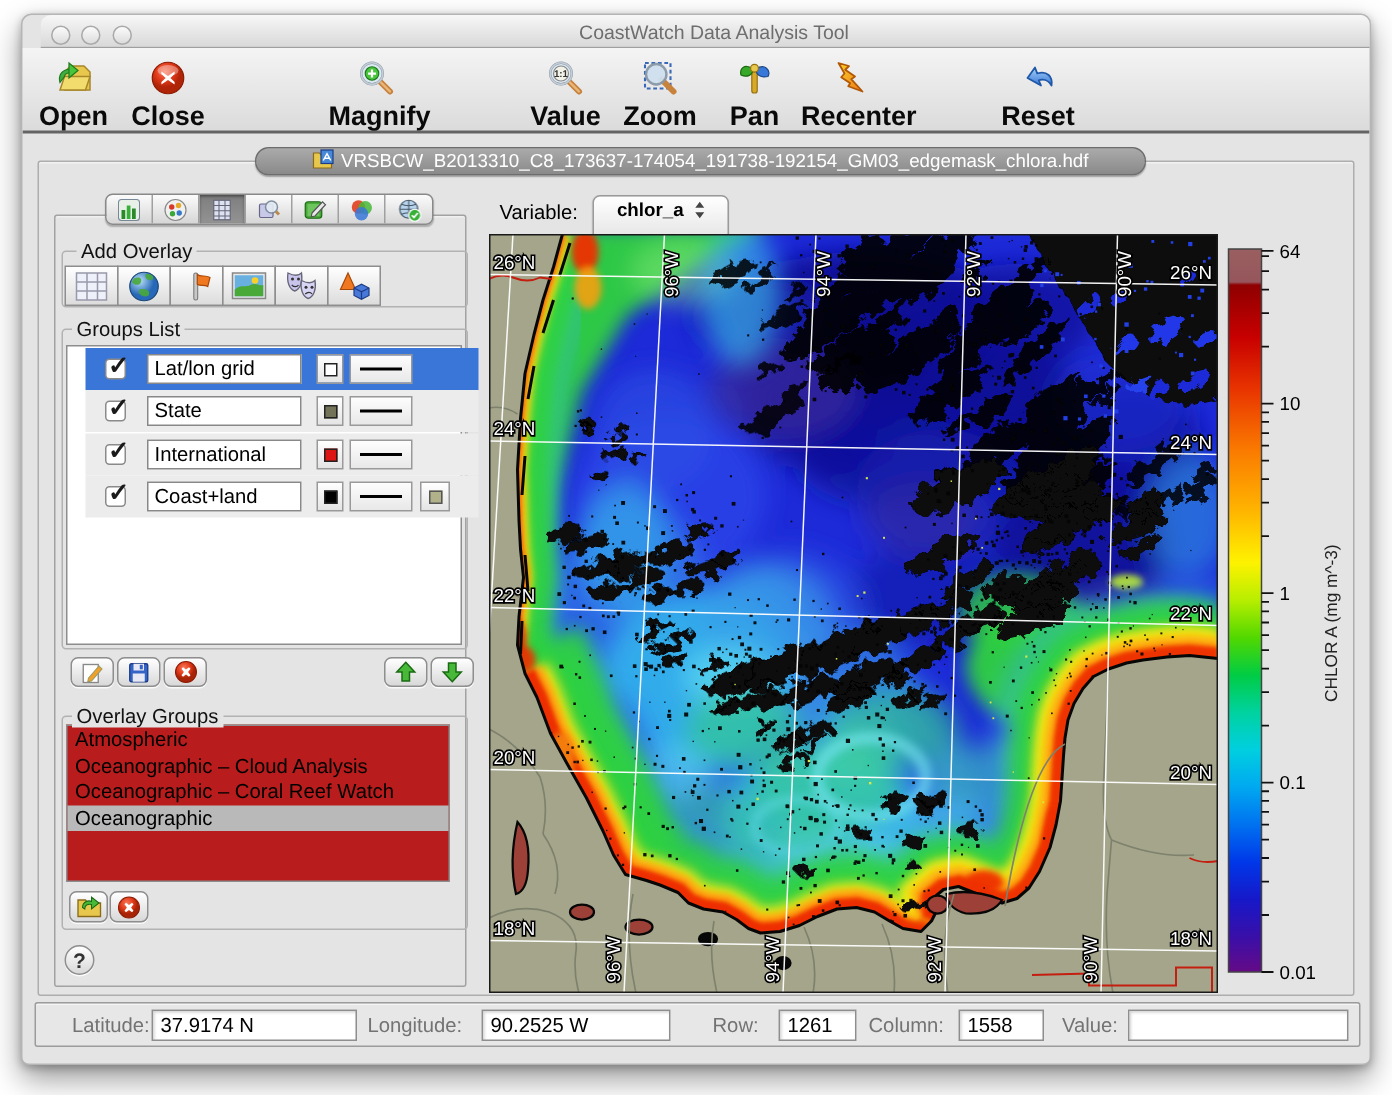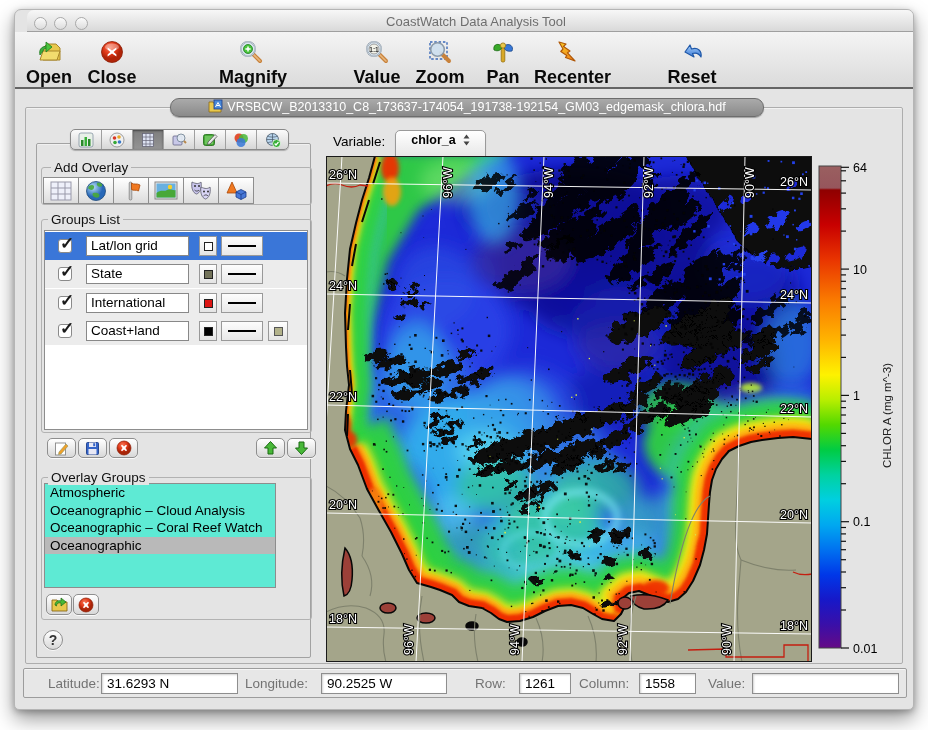--- a/index.html
+++ b/index.html
@@ -28,36 +28,36 @@
   box-shadow:0 1px 1px rgba(0,0,0,0.25); }
 .seg { width:31px; height:19px; border-right:1px solid #a0a0a0; display:flex; align-items:center; justify-content:center; }
 .seg:last-child { border-right:none; }
 .seg.sel { background:linear-gradient(#7e7e7e,#939393); box-shadow:inset 0 1px 2px rgba(0,0,0,0.45); }
 .grp { position:absolute; border:1px solid #b2b2b2; border-radius:3px; }
 .grplbl { position:absolute; font-size:13.5px; color:#111; background:#e4e4e4; padding:0 3px; z-index:3; }
 #abrow { position:absolute; left:28px; top:167px; display:flex; }
 .abtn { width:36px; height:27px; border:1px solid #8e8e8e; margin-right:-1px;
   background:linear-gradient(#ffffff,#dcdcdc); display:flex; align-items:center; justify-content:center; }
 #ovlist { position:absolute; left:29px; top:220px; width:264px; height:200px; background:#ffffff; border:1px solid #8d8d8d; }
-.orow { position:absolute; left:0; width:100%; height:28px; background:#ececec; }
+.orow { position:absolute; left:12px; width:100%; height:28px; background:#ececec; }
 .orow.sel { background:#3a76d8; }
 .cb { position:absolute; left:13px; top:7px; width:14px; height:14px; background:#ffffff;
   border:1px solid #8a8a8a; border-radius:3px; }
 .cb:after { content:"\2713"; position:absolute; left:1px; top:-7px; font-size:17px; font-weight:bold; color:#1a1a1a; }
 .tfield { position:absolute; left:41px; top:4px; width:103px; height:20px; background:#fff;
   border:1px solid #888; font-size:13.5px; line-height:18px; padding-left:4px; color:#000; }
 .swb { position:absolute; left:154px; top:4px; width:18px; height:20px; background:linear-gradient(#fff,#e4e4e4);
   border:1px solid #999; display:flex; align-items:center; justify-content:center; }
 .sw { width:9px; height:9px; border:1px solid #222; }
 .lnb { position:absolute; left:176px; top:4px; width:42px; height:20px; background:linear-gradient(#fdfdfd,#e8e8e8);
   border:1px solid #999; display:flex; align-items:center; justify-content:center; }
 .lnb div { width:28px; background:#000; }
 .sbtn { position:absolute; height:20px; border:1px solid #8e8e8e; border-radius:5px;
   background:linear-gradient(#ffffff,#d8d8d8); box-shadow:0 1px 0 #fafafa; display:flex; align-items:center; justify-content:center; }
-#oglist { position:absolute; left:29px; top:473px; width:232px; height:105px; background:#5eead4; border:1px solid #8d8d8d; font-size:13.5px; color:#000; }
+#oglist { position:absolute; left:29px; top:473px; width:256px; height:105px; background:#b91c1c; border:1px solid #8d8d8d; font-size:13.5px; color:#000; }
 .ogrow { padding:1px 0 0 5px; height:17.5px; white-space:nowrap; }
 #statusbar { position:absolute; left:8px; top:658px; width:884px; height:30px; background:#e7e7e7;
   border:1px solid #9c9c9c; border-radius:2px; box-shadow:inset 0 1px 0 #f5f5f5; }
 .stlbl { position:absolute; top:7px; font-size:13.5px; color:#737373; }
 .stf { position:absolute; top:4px; height:21px; background:#fff; border:1px solid #8e8e8e;
   font-size:13.5px; line-height:19px; padding-left:5px; color:#000;
   box-shadow:inset 1px 1px 2px rgba(0,0,0,0.18); }
 #varlbl { position:absolute; left:318px; top:124px; font-size:13.5px; color:#000; }
 #vardd { position:absolute; left:380px; top:120px; width:91px; height:32px; border:1px solid #9a9a9a;
   border-radius:5px; background:linear-gradient(#ffffff,#e3e3e3); box-shadow:0 1px 1px rgba(0,0,0,0.18);
@@ -391,21 +391,21 @@
         <path d="M5 5.8 L6 4.8 L8 6.4 L10 4.8 L11 5.8 L9.4 8 L11 10.2 L10 11.2 L8 9.6 L6 11.2 L5 10.2 L6.6 8 Z" fill="#fff"></path>
       </svg>
     </div>
 <div class="sbtn" style="left:28px;top:620px;width:20px;height:20px;border-radius:50%;font-size:14px;font-weight:bold;color:#333">?</div>
 <div id="varlbl">Variable:</div>
 <div id="vardd">chlor_a&nbsp;&nbsp;<svg width="7" height="12" viewBox="0 0 7 12" style="vertical-align:-2px">
         <path d="M3.5 0.5 L6.5 4.5 L0.5 4.5 Z M3.5 11.5 L6.5 7.5 L0.5 7.5 Z" fill="#444"></path>
       </svg></div>
 <div id="statusbar">
 <div class="stlbl" style="left:24px">Latitude:</div>
-      <div class="stf" style="left:77px;width:137px">31.6293 N</div>
+      <div class="stf" style="left:77px;width:137px">37.9174 N</div>
 <div class="stlbl" style="left:221px">Longitude:</div>
       <div class="stf" style="left:297px;width:126px">90.2525 W</div>
 <div class="stlbl" style="left:451px">Row:</div>
       <div class="stf" style="left:495px;width:52px">1261</div>
 <div class="stlbl" style="left:555px">Column:</div>
       <div class="stf" style="left:615px;width:57px">1558</div>
 <div class="stlbl" style="left:684px">Value:</div>
       <div class="stf" style="left:728px;width:147px"></div>
 </div>
 <div id="mapwrap">

